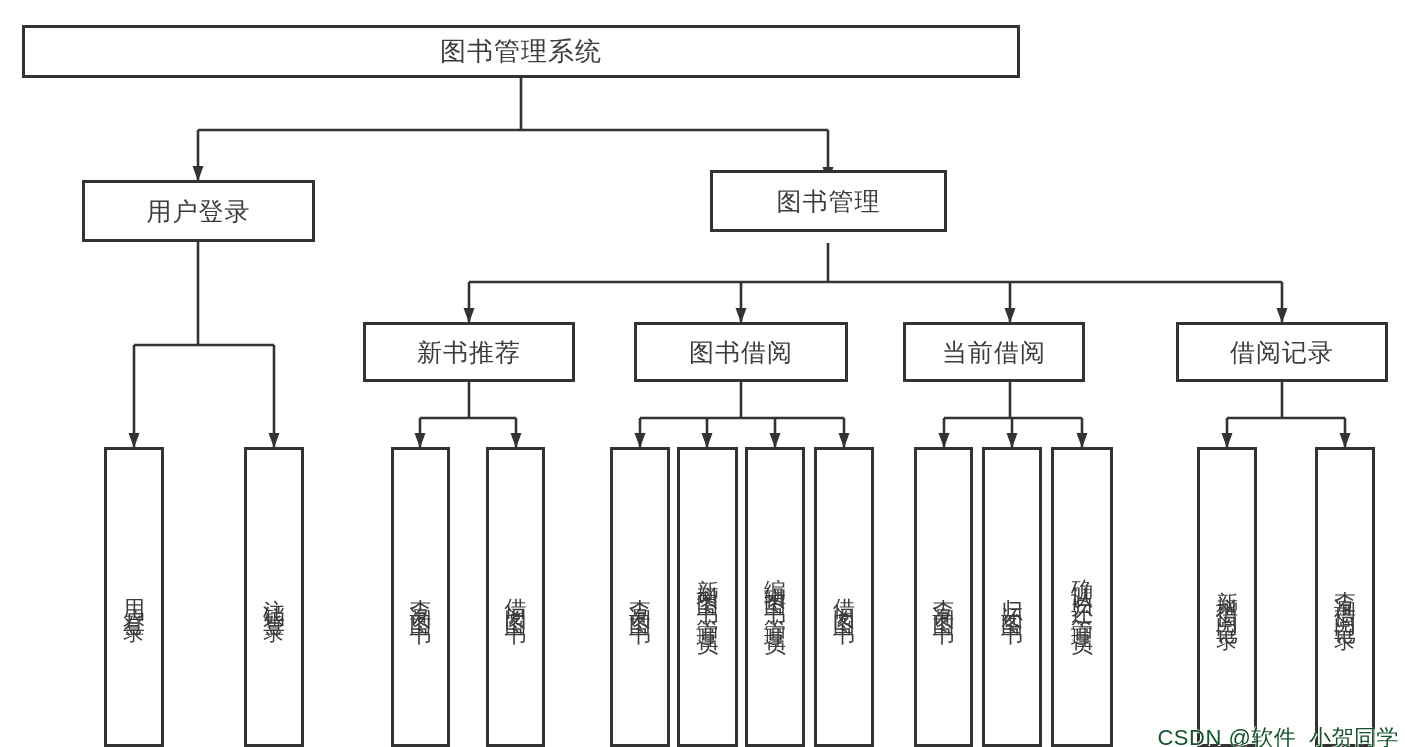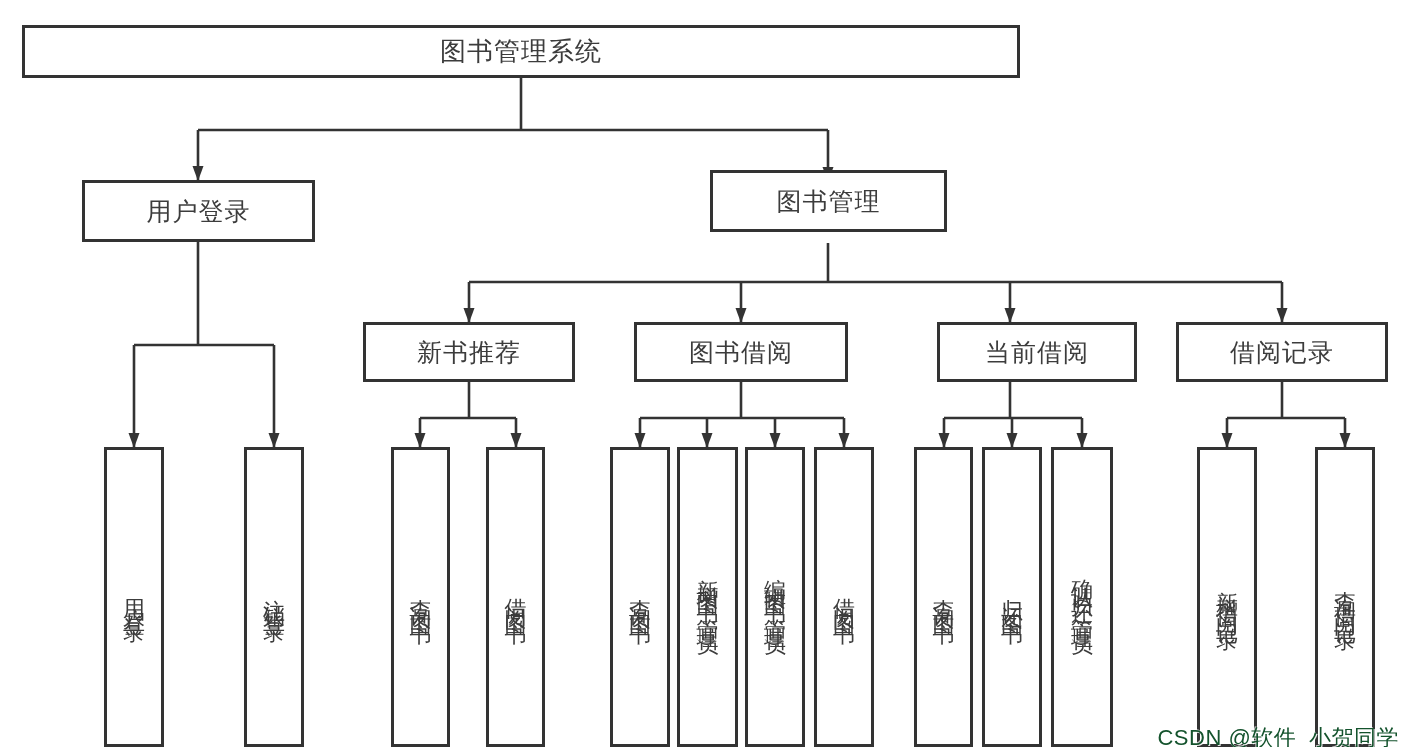--- a/index.html
+++ b/index.html
@@ -118,21 +118,21 @@
     <line x1="1345" y1="408" x2="1345" y2="437" marker-end="url(#arrow)"></line>
   </svg>
 
   <div class="node node-h node-root" style="left:22px; top:15px; width:998px; height:53px;">图书管理系统</div>
 
   <div class="node node-h" style="left:82px; top:170px; width:233px; height:62px;">用户登录</div>
   <div class="node node-h" style="left:710px; top:160px; width:237px; height:62px;">图书管理</div>
 
   <div class="node node-h" style="left:363px; top:312px; width:212px; height:60px;">新书推荐</div>
   <div class="node node-h" style="left:634px; top:312px; width:214px; height:60px;">图书借阅</div>
-  <div class="node node-h" style="left:937px; top:312px; width:200px; height:60px;">当前借阅</div>
+  <div class="node node-h" style="left:903px; top:312px; width:182px; height:60px;">当前借阅</div>
   <div class="node node-h" style="left:1176px; top:312px; width:212px; height:60px;">借阅记录</div>
 
   <div class="node node-v" style="left:104px; top:437px; width:60px; height:300px;">
     <span>用户登录</span>
   </div>
   <div class="node node-v" style="left:244px; top:437px; width:60px; height:300px;">
     <span>注销登录</span>
   </div>
 
   <div class="node node-v" style="left:391px; top:437px; width:59px; height:300px;">

